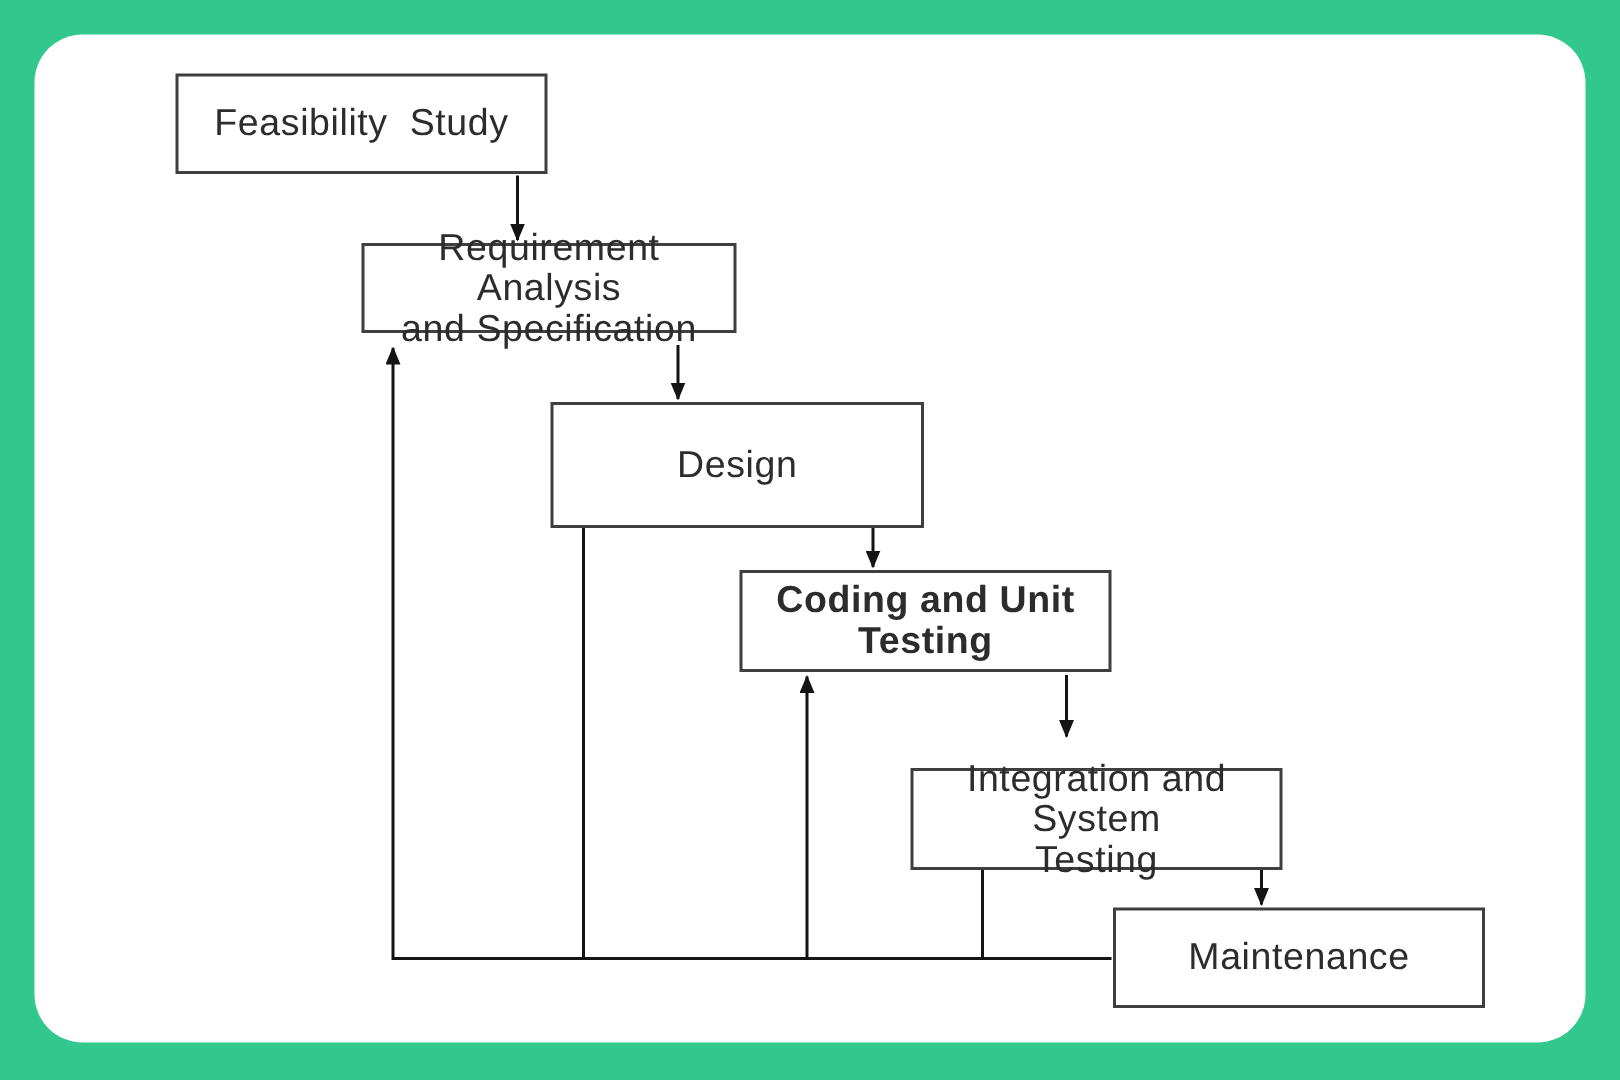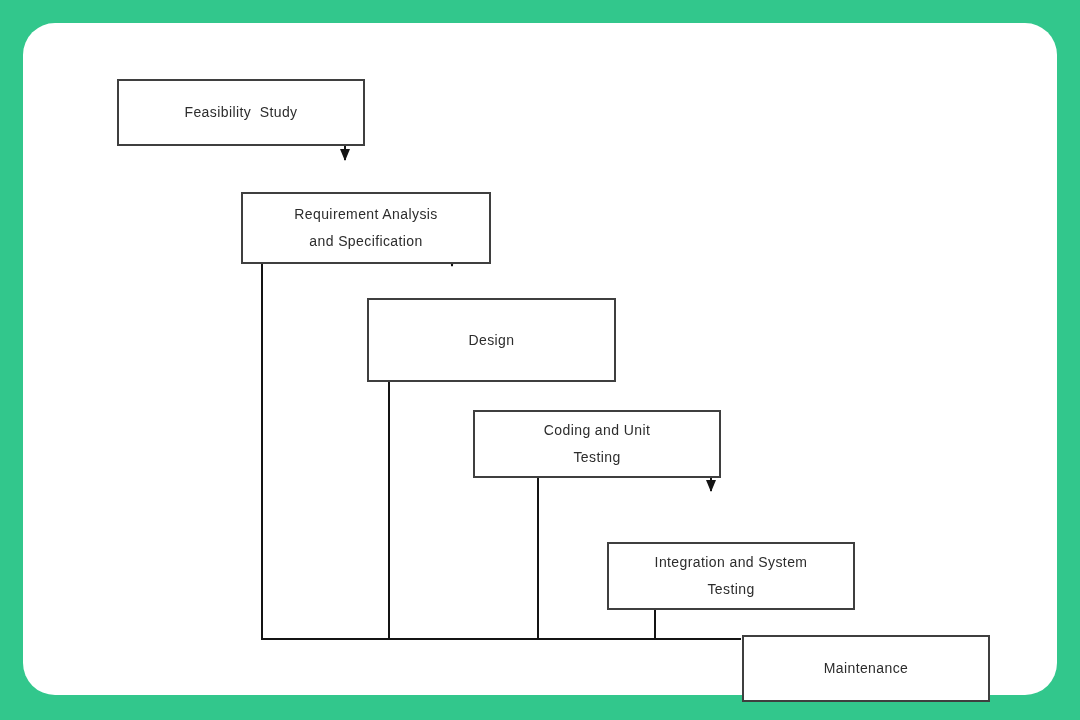--- a/index.html
+++ b/index.html
@@ -37,30 +37,29 @@
   }
   .node {
     position: absolute;
     background: var(--node-fill);
     border: 2px solid var(--node-border);
     display: flex;
     align-items: center;
     justify-content: center;
     text-align: center;
     color: var(--text);
-    font-size: 14px;
+    font-size: 25px;
     line-height: 27px;
     letter-spacing: 0.4px;
-    margin-top: 30px;
   }
   .node-label { white-space: pre-wrap; }
   .node-feasibility  { left: 117px; top: 49px;  width: 248px; height: 67px; }
-  .node-requirements { left: 241px; top: 162px; width: 250px; height: 72px; }
+  .node-requirements { left: 241px; top: 162px; width: 250px; height: 60px; }
   .node-design       { left: 367px; top: 268px; width: 249px; height: 84px; }
-  .node-coding       { left: 473px; top: 380px; width: 248px; height: 68px; }
+  .node-coding       { left: 493px; top: 380px; width: 248px; height: 68px; font-weight: bold; }
   .node-integration  { left: 607px; top: 512px; width: 248px; height: 68px; }
   .node-maintenance  { left: 742px; top: 605px; width: 248px; height: 67px; }
 </style>
 </head>
 <body>
 
 <div class="panel"></div>
 
 <svg class="arrows-layer" width="1080" height="720" viewBox="0 0 1080 720" xmlns="http://www.w3.org/2000/svg">
   <defs>

